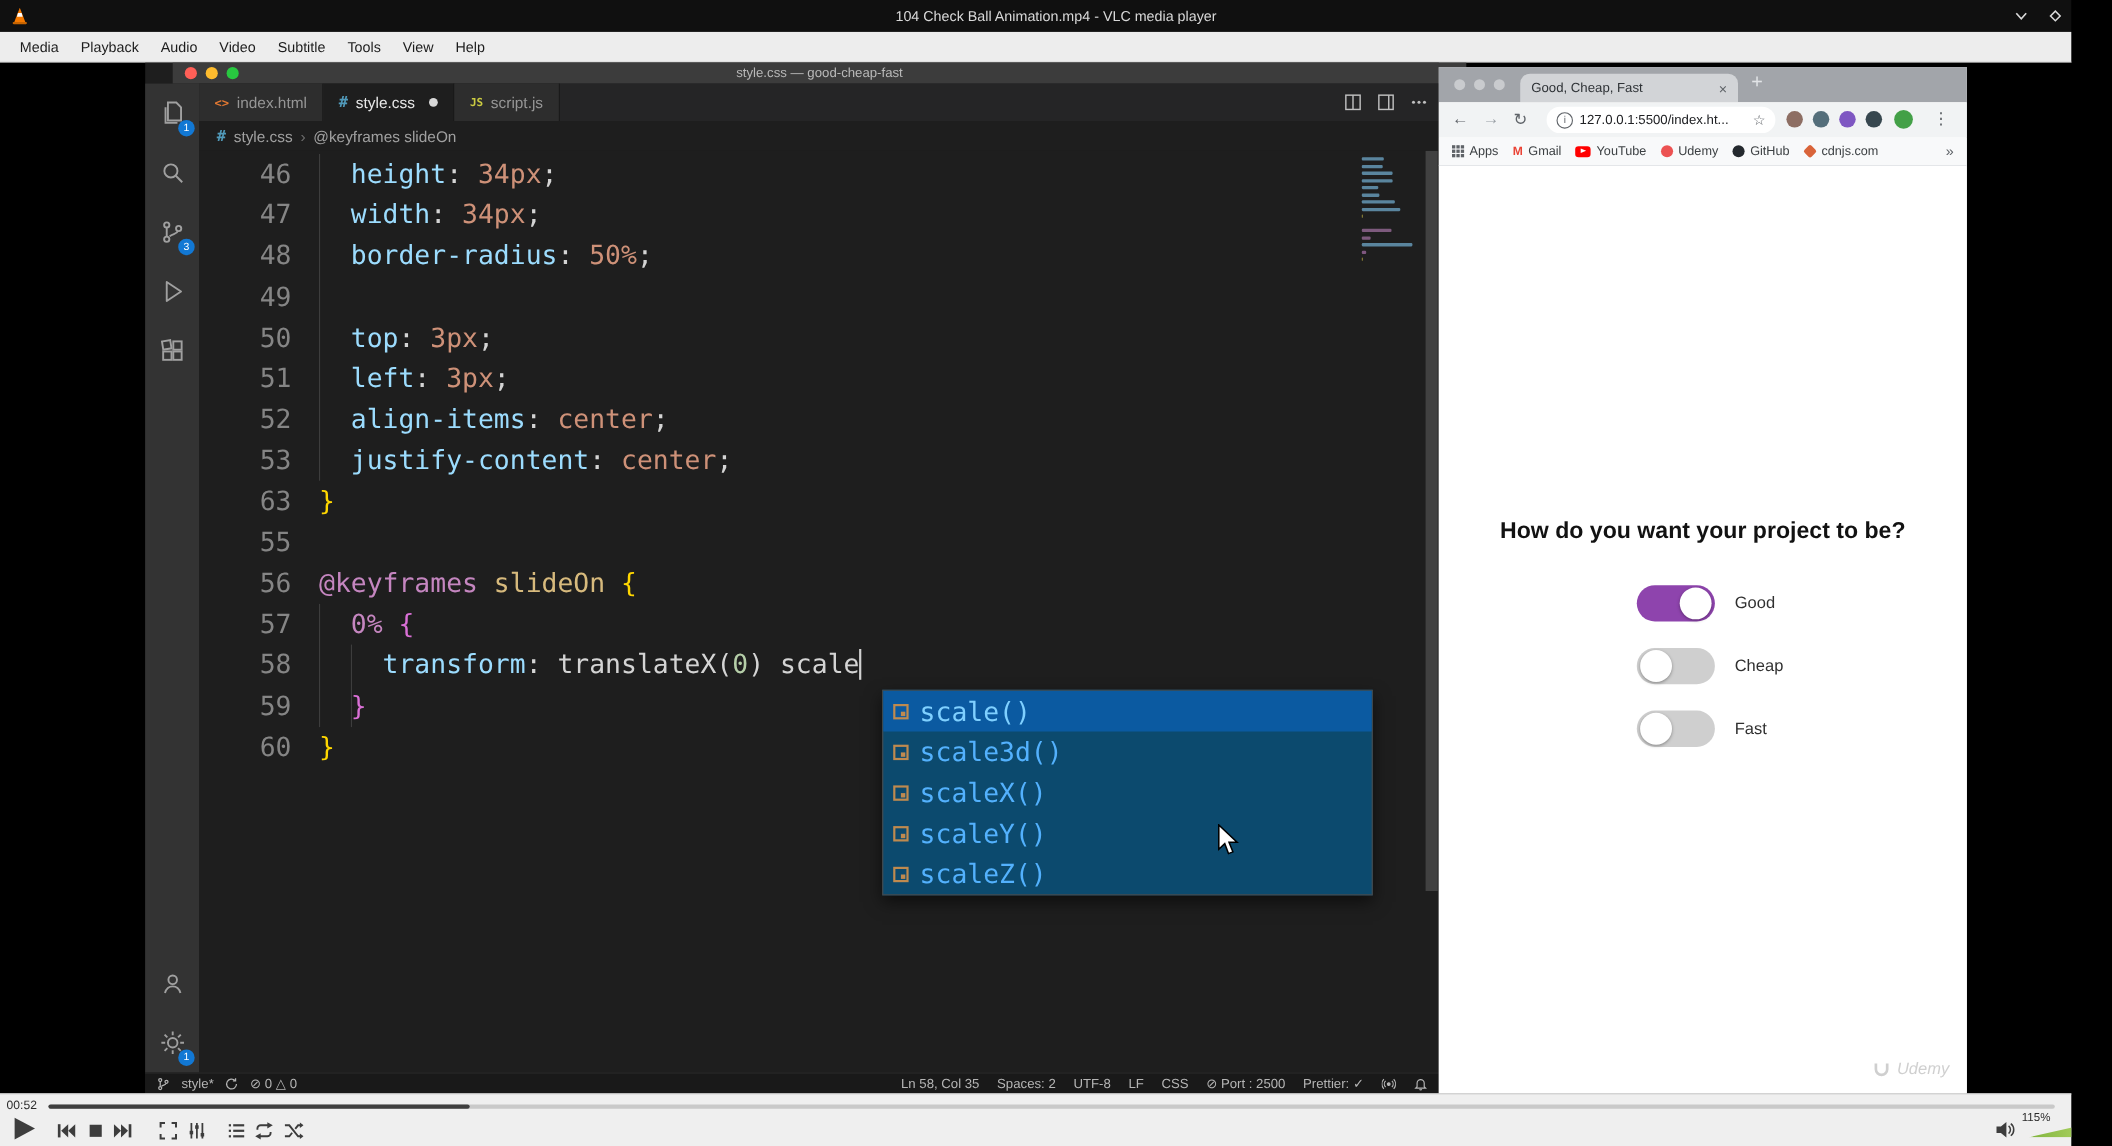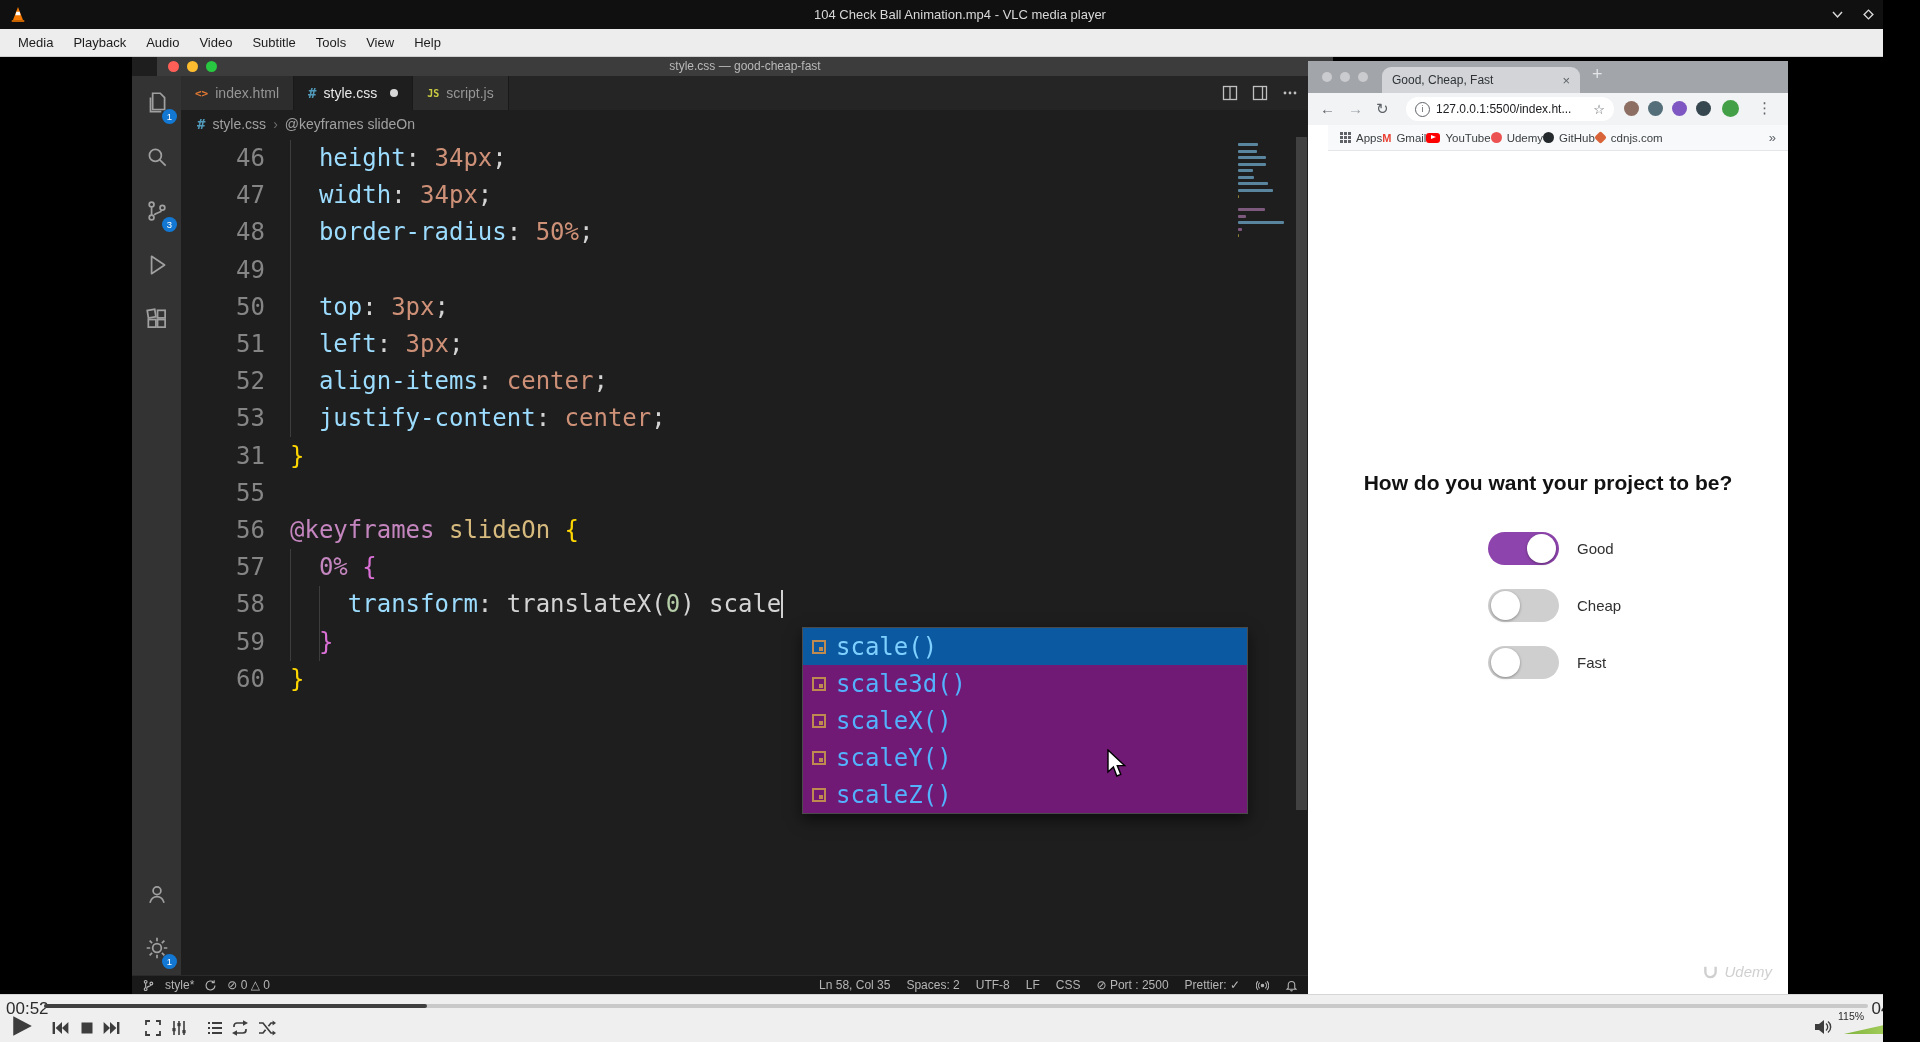--- a/index.html
+++ b/index.html
@@ -49,21 +49,21 @@
   .ln{position:absolute;left:0;width:84px;text-align:right;color:#858585;}
   .lc{position:absolute;left:109px;white-space:pre;}
   .tok-prop{color:#9cdcfe}.tok-val{color:#ce9178}.tok-num{color:#b5cea8}.tok-kw{color:#c586c0}
   .tok-name{color:#d7ba7d}.tok-pl{color:#d4d4d4}.tok-b1{color:#ffd700}.tok-b2{color:#da70d6}
   .guide{position:absolute;width:1px;background:#3d3d3d;}
   .caret{position:absolute;left:600px;top:453px;width:2px;height:28px;background:#d0d0d0;}
   .scrollthumb{position:absolute;right:1px;top:0;width:11px;height:673px;background:rgba(150,150,150,.30);}
   .minimap{position:absolute;right:16px;top:4px;width:54px;height:110px;}
   .mm-bar{position:absolute;left:0;height:3px;border-radius:1px;opacity:.75;}
 
-  .suggest{position:absolute;left:621px;top:490px;width:444px;background:#701a75;border:1px solid #4a4a4a;box-shadow:0 6px 14px rgba(0,0,0,.55);z-index:5;text-align:right;}
+  .suggest{position:absolute;left:621px;top:490px;width:444px;background:#0c4a6e;border:1px solid #4a4a4a;box-shadow:0 6px 14px rgba(0,0,0,.55);z-index:5;text-align:right;}
   .sg-row{height:37px;display:flex;align-items:center;gap:10px;padding:0 9px;color:#53b1fd;font-size:24px;}
   .sg-row.sel{background:#0b5aa1;color:#7fd0ff;}
   .sg-icon{width:14px;height:14px;border:2px solid #bf8a4f;box-sizing:border-box;position:relative;flex:none;}
   .sg-icon::after{content:"";position:absolute;right:1px;bottom:1px;width:4px;height:4px;background:#bf8a4f;}
 
   .statusbar{position:absolute;left:0;right:0;bottom:0;height:19px;background:#191919;border-top:1px solid #2a2a2a;box-sizing:border-box;display:flex;align-items:center;padding:0 10px;font-size:12px;color:#b5b5b5;}
   .st-left{display:flex;align-items:center;gap:10px;}
   .st-right{margin-left:auto;display:flex;align-items:center;gap:16px;}
   .st-item{white-space:nowrap;}
 
@@ -77,21 +77,21 @@
   .btab-close{color:#5f6368;font-size:13px;line-height:13px;}
   .newtab{position:absolute;left:284px;top:3px;font-size:18px;color:#e2e4e7;}
   .btoolbar{position:absolute;left:0;top:32px;right:0;height:32px;background:#f1f3f4;}
   .navic{position:absolute;top:7px;font-size:15px;color:#5f6368;}
   .addr{position:absolute;left:98px;top:4px;width:208px;height:24px;background:#ffffff;border-radius:12px;display:flex;align-items:center;gap:6px;padding:0 9px;box-sizing:border-box;font-size:12px;color:#202124;}
   .info-i{width:13px;height:13px;border:1px solid #5f6368;border-radius:50%;color:#5f6368;font-size:9px;line-height:12px;text-align:center;flex:none;}
   .addr-url{flex:1;overflow:hidden;white-space:nowrap;text-overflow:ellipsis;}
   .addr-star{color:#5f6368;font-size:13px;}
   .extdot{position:absolute;top:8px;width:15px;height:15px;border-radius:50%;}
   .kebab{position:absolute;left:449px;top:6px;color:#5f6368;font-size:15px;}
-  .bbookmarks{position:absolute;left:0;top:64px;right:0;height:26px;background:#f8f9fa;border-bottom:1px solid #e4e6e9;box-sizing:border-box;display:flex;align-items:center;padding:0 12px;font-size:11.5px;color:#3c4043;white-space:nowrap;overflow:hidden;margin-left:20px;}
+  .bbookmarks{position:absolute;left:0;top:64px;right:0;height:26px;background:#f8f9fa;border-bottom:1px solid #e4e6e9;box-sizing:border-box;display:flex;align-items:center;gap:13px;padding:0 12px;font-size:11.5px;color:#3c4043;white-space:nowrap;overflow:hidden;}
   .bm{display:flex;align-items:center;gap:5px;}
   .bmi{display:inline-block;position:relative;flex:none;}
   .icon-apps{width:11px;height:11px;color:#5f6368;}
   .icon-apps::before{content:"";position:absolute;left:0;top:0;width:3px;height:3px;background:#5f6368;box-shadow:4px 0,8px 0,0 4px,4px 4px,8px 4px,0 8px,4px 8px,8px 8px;}
   .icon-gmail{color:#ea4335;font-weight:bold;font-size:11px;}
   .icon-gmail::before{content:"M";}
   .icon-youtube{width:14px;height:10px;background:#f00;border-radius:3px;}
   .icon-youtube::before{content:"";position:absolute;left:5px;top:2.5px;border-left:5px solid #fff;border-top:2.5px solid transparent;border-bottom:2.5px solid transparent;}
   .icon-udemy{width:11px;height:11px;border-radius:50%;background:#ec5252;}
   .icon-github{width:11px;height:11px;border-radius:50%;background:#24292e;}
@@ -101,21 +101,21 @@
   .bheading{position:absolute;left:0;right:0;top:320px;text-align:center;font-size:21px;font-weight:bold;color:#121212;}
   .toggle-row{position:absolute;left:180px;height:33px;display:flex;align-items:center;gap:18px;}
   .switch{width:71px;height:33px;border-radius:17px;position:relative;background:#cfcfcf;flex:none;}
   .knob{position:absolute;top:2px;left:3px;width:29px;height:29px;border-radius:50%;background:#fff;box-shadow:0 1px 3px rgba(0,0,0,.35);}
   .switch.on .knob{left:39px;}
   .toggle-label{font-size:15px;color:#303030;}
   .watermark{position:absolute;right:16px;bottom:14px;display:flex;align-items:center;gap:6px;color:#c4c4c4;font-size:15px;font-style:italic;opacity:.8;}
 
   
   .vlc-bottom{position:absolute;left:0;top:994px;width:1920px;height:48px;background:#efefef;border-top:1px solid #d6d6d6;box-sizing:border-box;}
-  .time{position:absolute;top:4px;font-size:17px;color:#2b2b2b;}
+  .time{position:absolute;top:4px;font-size:11px;color:#2b2b2b;}
   .time-l{left:6px;}
   .time-r{right:6px;}
   .seek{position:absolute;left:44px;right:52px;top:9px;height:4px;background:#c9c9c9;border-radius:2px;}
   .seek-fill{height:100%;width:21%;background:#3f3f3f;border-radius:2px;}
   .ctrl{position:absolute;top:24px;}
   .vol-pct{position:absolute;left:1838px;top:15px;font-size:10.5px;color:#2b2b2b;z-index:2;}
   .wedge{position:absolute;left:1844px;top:24px;width:66px;height:15px;background:linear-gradient(90deg,#7fb33c,#b9dc6e);clip-path:polygon(0 100%,100% 0,100% 100%);}
 
   .cursor{position:absolute;left:1106px;top:692px;z-index:50;}
 </style>
@@ -288,21 +288,21 @@
             </div>
             <div class="line" style="top: 226.2px;">
               <span class="ln">52</span>
               <span class="lc"><span class="tok-pl">  </span><span class="tok-prop">align-items</span><span class="tok-pl">: </span><span class="tok-val">center</span><span class="tok-pl">;</span></span>
             </div>
             <div class="line" style="top: 263.4px;">
               <span class="ln">53</span>
               <span class="lc"><span class="tok-pl">  </span><span class="tok-prop">justify-content</span><span class="tok-pl">: </span><span class="tok-val">center</span><span class="tok-pl">;</span></span>
             </div>
             <div class="line" style="top: 300.6px;">
-              <span class="ln">31</span>
+              <span class="ln">63</span>
               <span class="lc"><span class="tok-b1">}</span></span>
             </div>
             <div class="line" style="top: 337.8px;">
               <span class="ln">55</span>
               <span class="lc"></span>
             </div>
             <div class="line" style="top: 375px;">
               <span class="ln">56</span>
               <span class="lc"><span class="tok-kw">@keyframes</span><span class="tok-pl"> </span><span class="tok-name">slideOn</span><span class="tok-pl"> </span><span class="tok-b1">{</span></span>
             </div>

